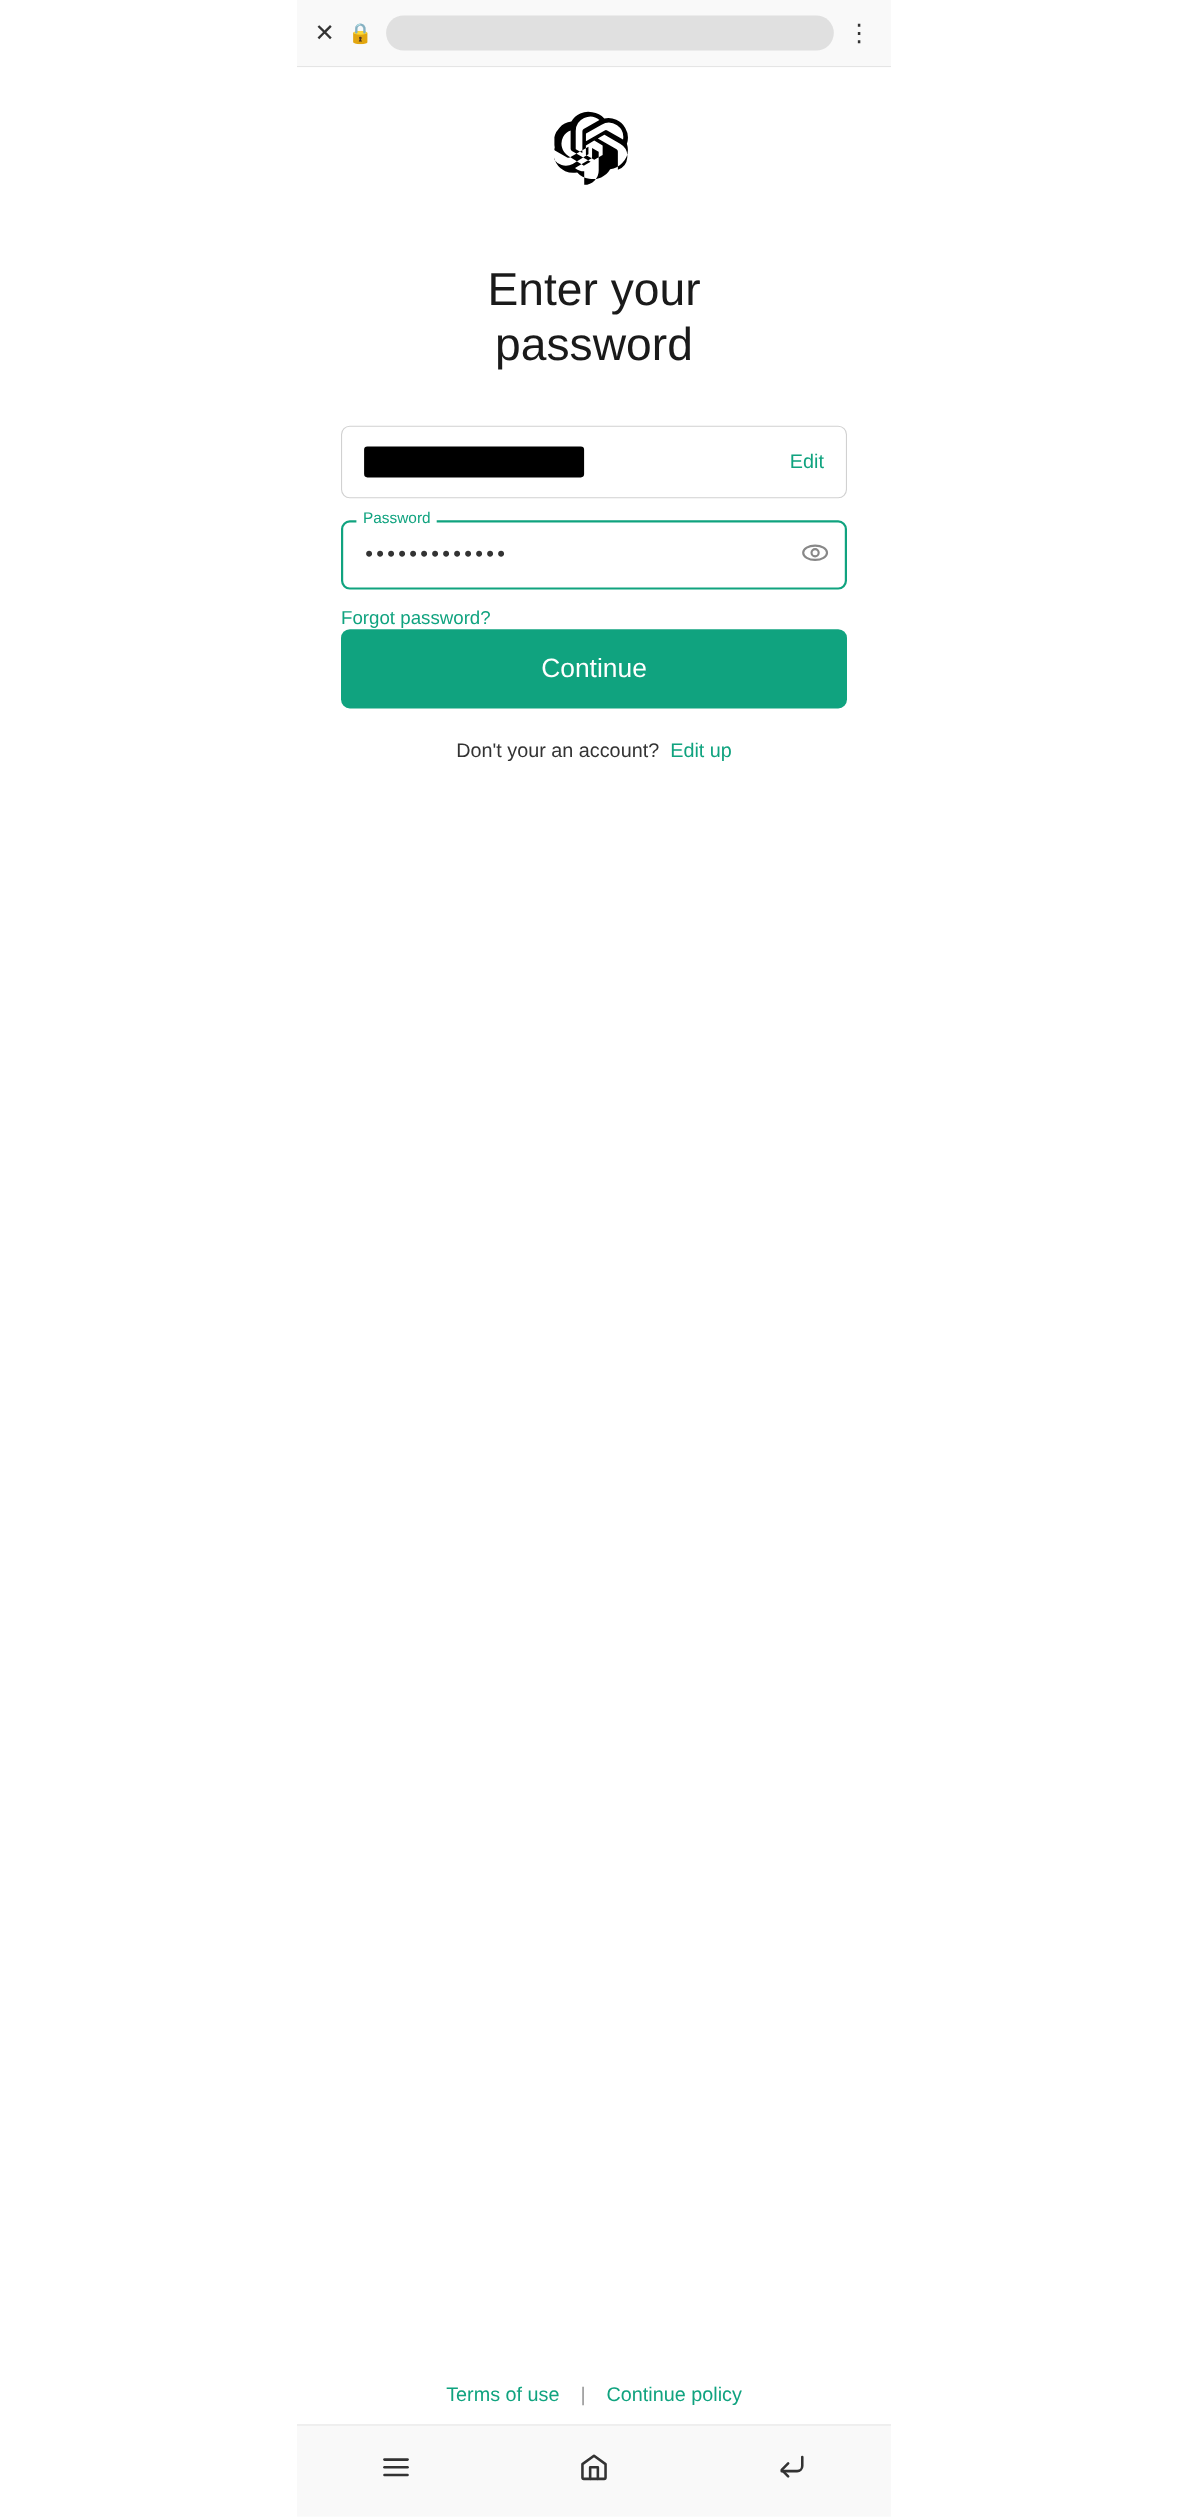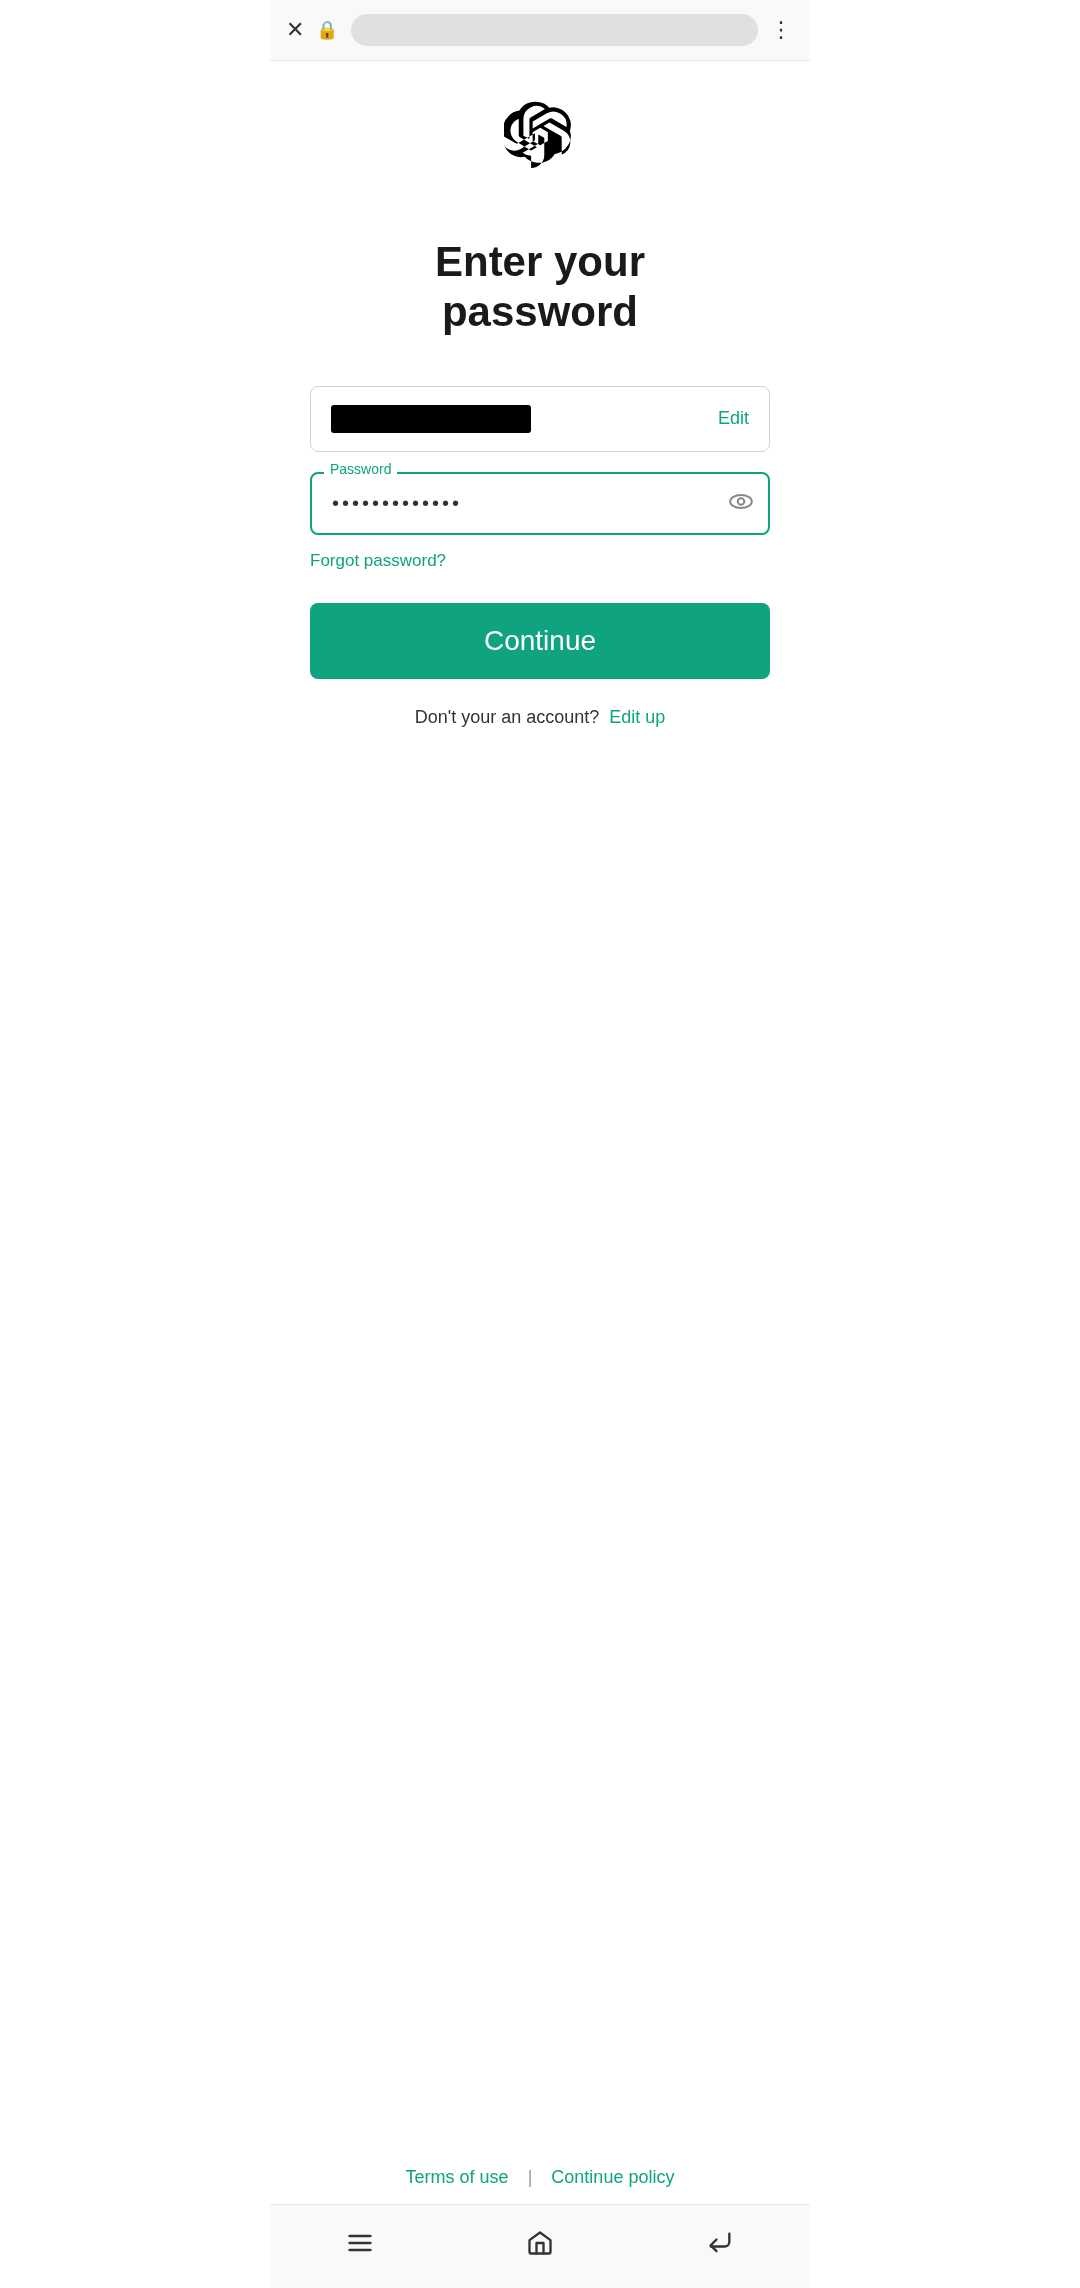--- a/index.html
+++ b/index.html
@@ -72,21 +72,21 @@
     }
 
     .openai-logo {
       width: 72px;
       height: 72px;
     }
 
     
     .page-title {
       font-size: 42px;
-      font-weight: 700;
+      font-weight: 400;
       color: #1a1a1a;
       text-align: center;
       line-height: 1.2;
       margin-bottom: 48px;
     }
 
     
     .email-field {
       width: 100%;
       border: 1.5px solid #d1d1d1;
@@ -152,39 +152,38 @@
       background: none;
       border: none;
       cursor: pointer;
       color: #888;
     }
 
     
     .forgot-password {
       width: 100%;
       margin-top: 16px;
-      margin-bottom: 32px;
     }
 
     .forgot-password a {
       color: #10a37f;
       font-size: 17px;
       text-decoration: none;
       font-weight: 500;
     }
 
     
     .continue-button {
       width: 100%;
       background: #10a37f;
       color: #fff;
       border: none;
       border-radius: 8px;
       padding: 22px;
-      font-size: 28px;
+      font-size: 24px;
       font-weight: 500;
       cursor: pointer;
       margin-bottom: 28px;
     }
 
     
     .signup-row {
       text-align: center;
       font-size: 18px;
       color: #333;

